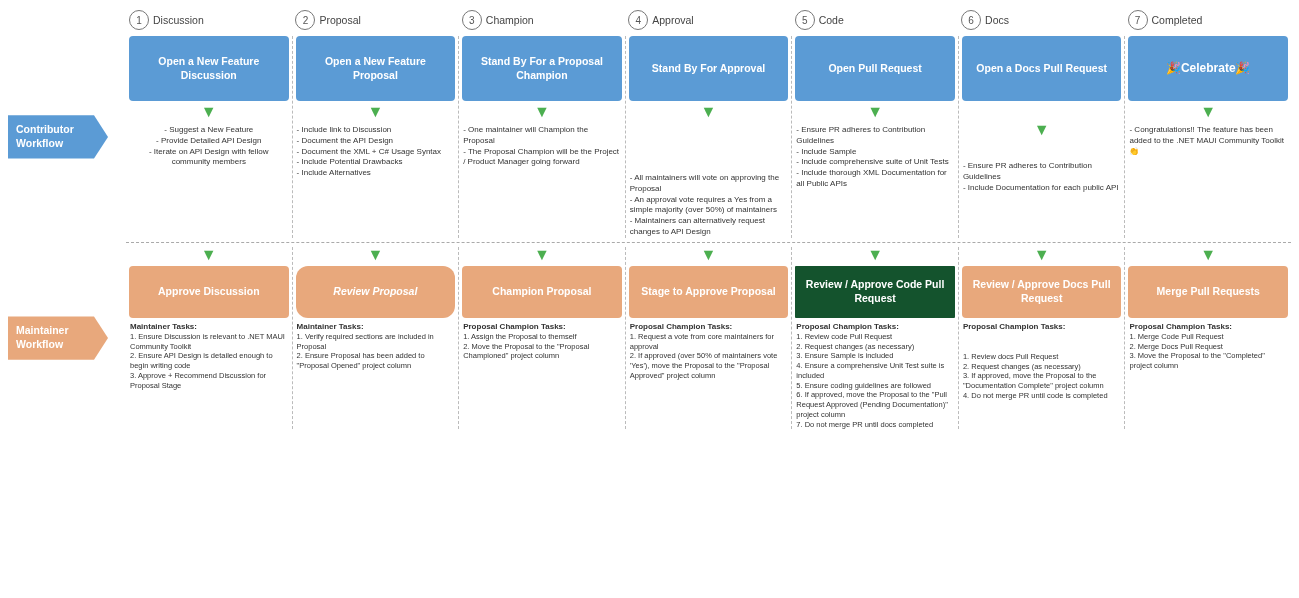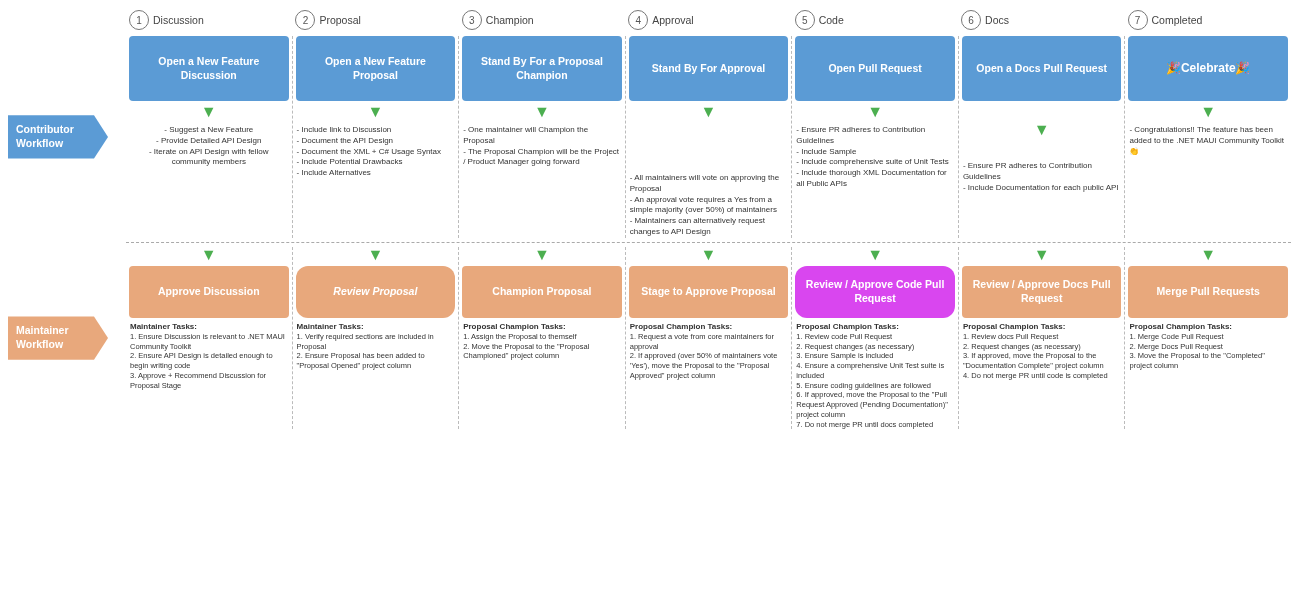--- a/index.html
+++ b/index.html
@@ -125,29 +125,29 @@
           <div style="font-size: 7.5px; color: rgb(51, 51, 51); line-height: 1.3; padding: 0px 1px; width: 100%; text-align: left;">1. Assign the Proposal to themself<br>2. Move the Proposal to the "Proposal Championed" project column</div>
         </div>
         <div style="flex: 1 1 0%; display: flex; flex-direction: column; align-items: center; padding: 0px 3px; border-right: 1px dashed rgb(187, 187, 187);">
           <div style="color: rgb(76, 175, 80); font-size: 16px; line-height: 1; margin: 0px 0px 3px;">▼</div>
           <div style="background: rgb(232, 168, 124); color: rgb(255, 255, 255); border-radius: 4px; padding: 7px 6px; text-align: center; font-size: 10.5px; font-weight: bold; width: 100%; min-height: 52px; display: flex; align-items: center; justify-content: center; line-height: 1.3;">Stage to Approve Proposal</div>
           <div style="font-size: 8px; font-weight: bold; color: rgb(51, 51, 51); padding: 4px 1px 1px; width: 100%; text-align: left;">Proposal Champion Tasks:</div>
           <div style="font-size: 7.5px; color: rgb(51, 51, 51); line-height: 1.3; padding: 0px 1px; width: 100%; text-align: left;">1. Request a vote from core maintainers for approval<br>2. If approved (over 50% of maintainers vote 'Yes'), move the Proposal to the "Proposal Approved" project column</div>
         </div>
         <div style="flex: 1 1 0%; display: flex; flex-direction: column; align-items: center; padding: 0px 3px; border-right: 1px dashed rgb(187, 187, 187);">
           <div style="color: rgb(76, 175, 80); font-size: 16px; line-height: 1; margin: 0px 0px 3px;">▼</div>
-          <div style="background: #d946ef; color: rgb(255, 255, 255); border-radius: 12px; padding: 7px 6px; text-align: center; font-size: 10.5px; font-weight: bold; width: 100%; min-height: 52px; display: flex; align-items: center; justify-content: center; line-height: 1.3;">Review / Approve Code Pull Request</div>
+          <div style="background: #14532d; color: rgb(255, 255, 255); border-radius: 1px; padding: 7px 6px; text-align: center; font-size: 10.5px; font-weight: bold; width: 100%; min-height: 52px; display: flex; align-items: center; justify-content: center; line-height: 1.3;">Review / Approve Code Pull Request</div>
           <div style="font-size: 8px; font-weight: bold; color: rgb(51, 51, 51); padding: 4px 1px 1px; width: 100%; text-align: left;">Proposal Champion Tasks:</div>
           <div style="font-size: 7.5px; color: rgb(51, 51, 51); line-height: 1.3; padding: 0px 1px; width: 100%; text-align: left;">1. Review code Pull Request<br>2. Request changes (as necessary)<br>3. Ensure Sample is included<br>4. Ensure a comprehensive Unit Test suite is included<br>5. Ensure coding guidelines are followed<br>6. If approved, move the Proposal to the "Pull Request Approved (Pending Documentation)" project column<br>7. Do not merge PR until docs completed</div>
         </div>
         <div style="flex: 1 1 0%; display: flex; flex-direction: column; align-items: center; padding: 0px 3px; border-right: 1px dashed rgb(187, 187, 187);">
           <div style="color: rgb(76, 175, 80); font-size: 16px; line-height: 1; margin: 0px 0px 3px;">▼</div>
           <div style="background: rgb(232, 168, 124); color: rgb(255, 255, 255); border-radius: 4px; padding: 7px 6px; text-align: center; font-size: 10.5px; font-weight: bold; width: 100%; min-height: 52px; display: flex; align-items: center; justify-content: center; line-height: 1.3;">Review / Approve Docs Pull Request</div>
           <div style="font-size: 8px; font-weight: bold; color: rgb(51, 51, 51); padding: 4px 1px 1px; width: 100%; text-align: left;">Proposal Champion Tasks:</div>
-          <div style="font-size: 7.5px; color: rgb(51, 51, 51); line-height: 1.3; padding: 0px 1px; width: 100%; text-align: left;">1. Review docs Pull Request<br>2. Request changes (as necessary)<br>3. If approved, move the Proposal to the "Documentation Complete" project column<br>4. Do not merge PR until code is completed</div>
+          <div style="font-size: 7.5px; color: rgb(51, 51, 51); line-height: 1.3; padding: 0px 1px; width: 100%; text-align: left; margin-top: 20px;">1. Review docs Pull Request<br>2. Request changes (as necessary)<br>3. If approved, move the Proposal to the "Documentation Complete" project column<br>4. Do not merge PR until code is completed</div>
         </div>
         <div style="flex: 1 1 0%; display: flex; flex-direction: column; align-items: center; padding: 0px 3px;">
           <div style="color: rgb(76, 175, 80); font-size: 16px; line-height: 1; margin: 0px 0px 3px;">▼</div>
           <div style="background: rgb(232, 168, 124); color: rgb(255, 255, 255); border-radius: 4px; padding: 7px 6px; text-align: center; font-size: 10.5px; font-weight: bold; width: 100%; min-height: 52px; display: flex; align-items: center; justify-content: center; line-height: 1.3;">Merge Pull Requests</div>
           <div style="font-size: 8px; font-weight: bold; color: rgb(51, 51, 51); padding: 4px 1px 1px; width: 100%; text-align: left;">Proposal Champion Tasks:</div>
           <div style="font-size: 7.5px; color: rgb(51, 51, 51); line-height: 1.3; padding: 0px 1px; width: 100%; text-align: left;">1. Merge Code Pull Request<br>2. Merge Docs Pull Request<br>3. Move the Proposal to the "Completed" project column</div>
         </div>
       </div>
   </div>
 

